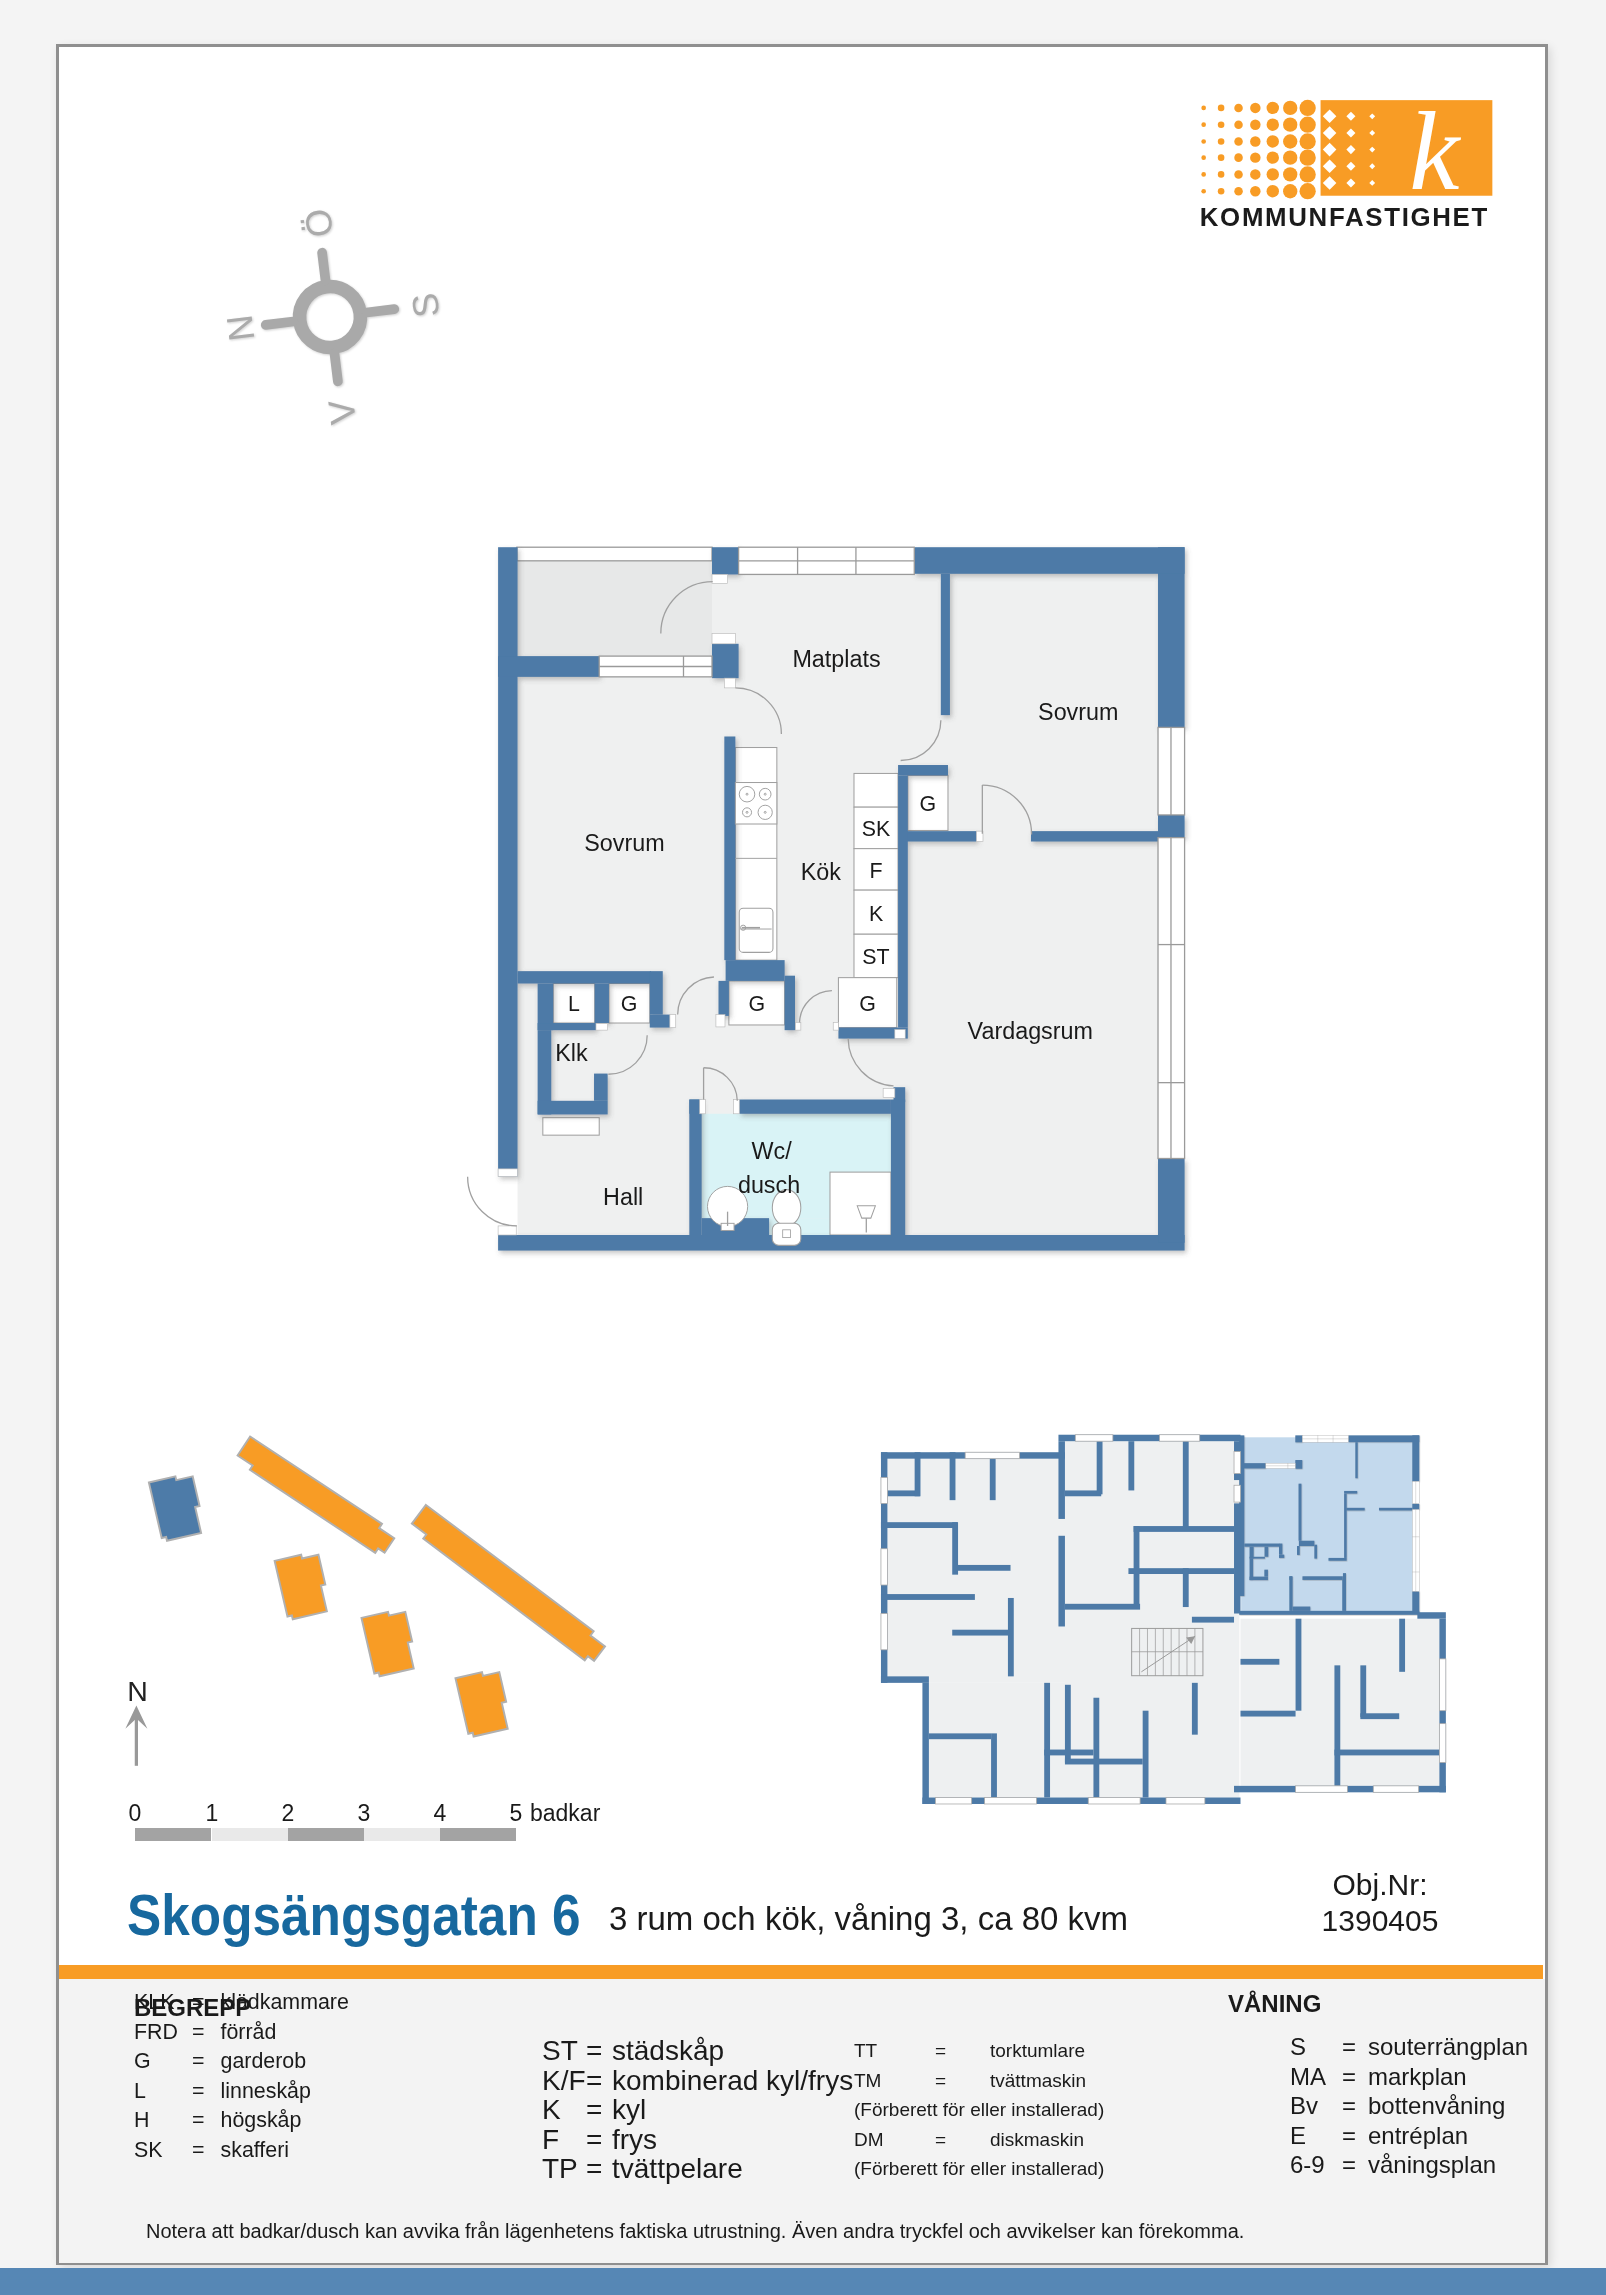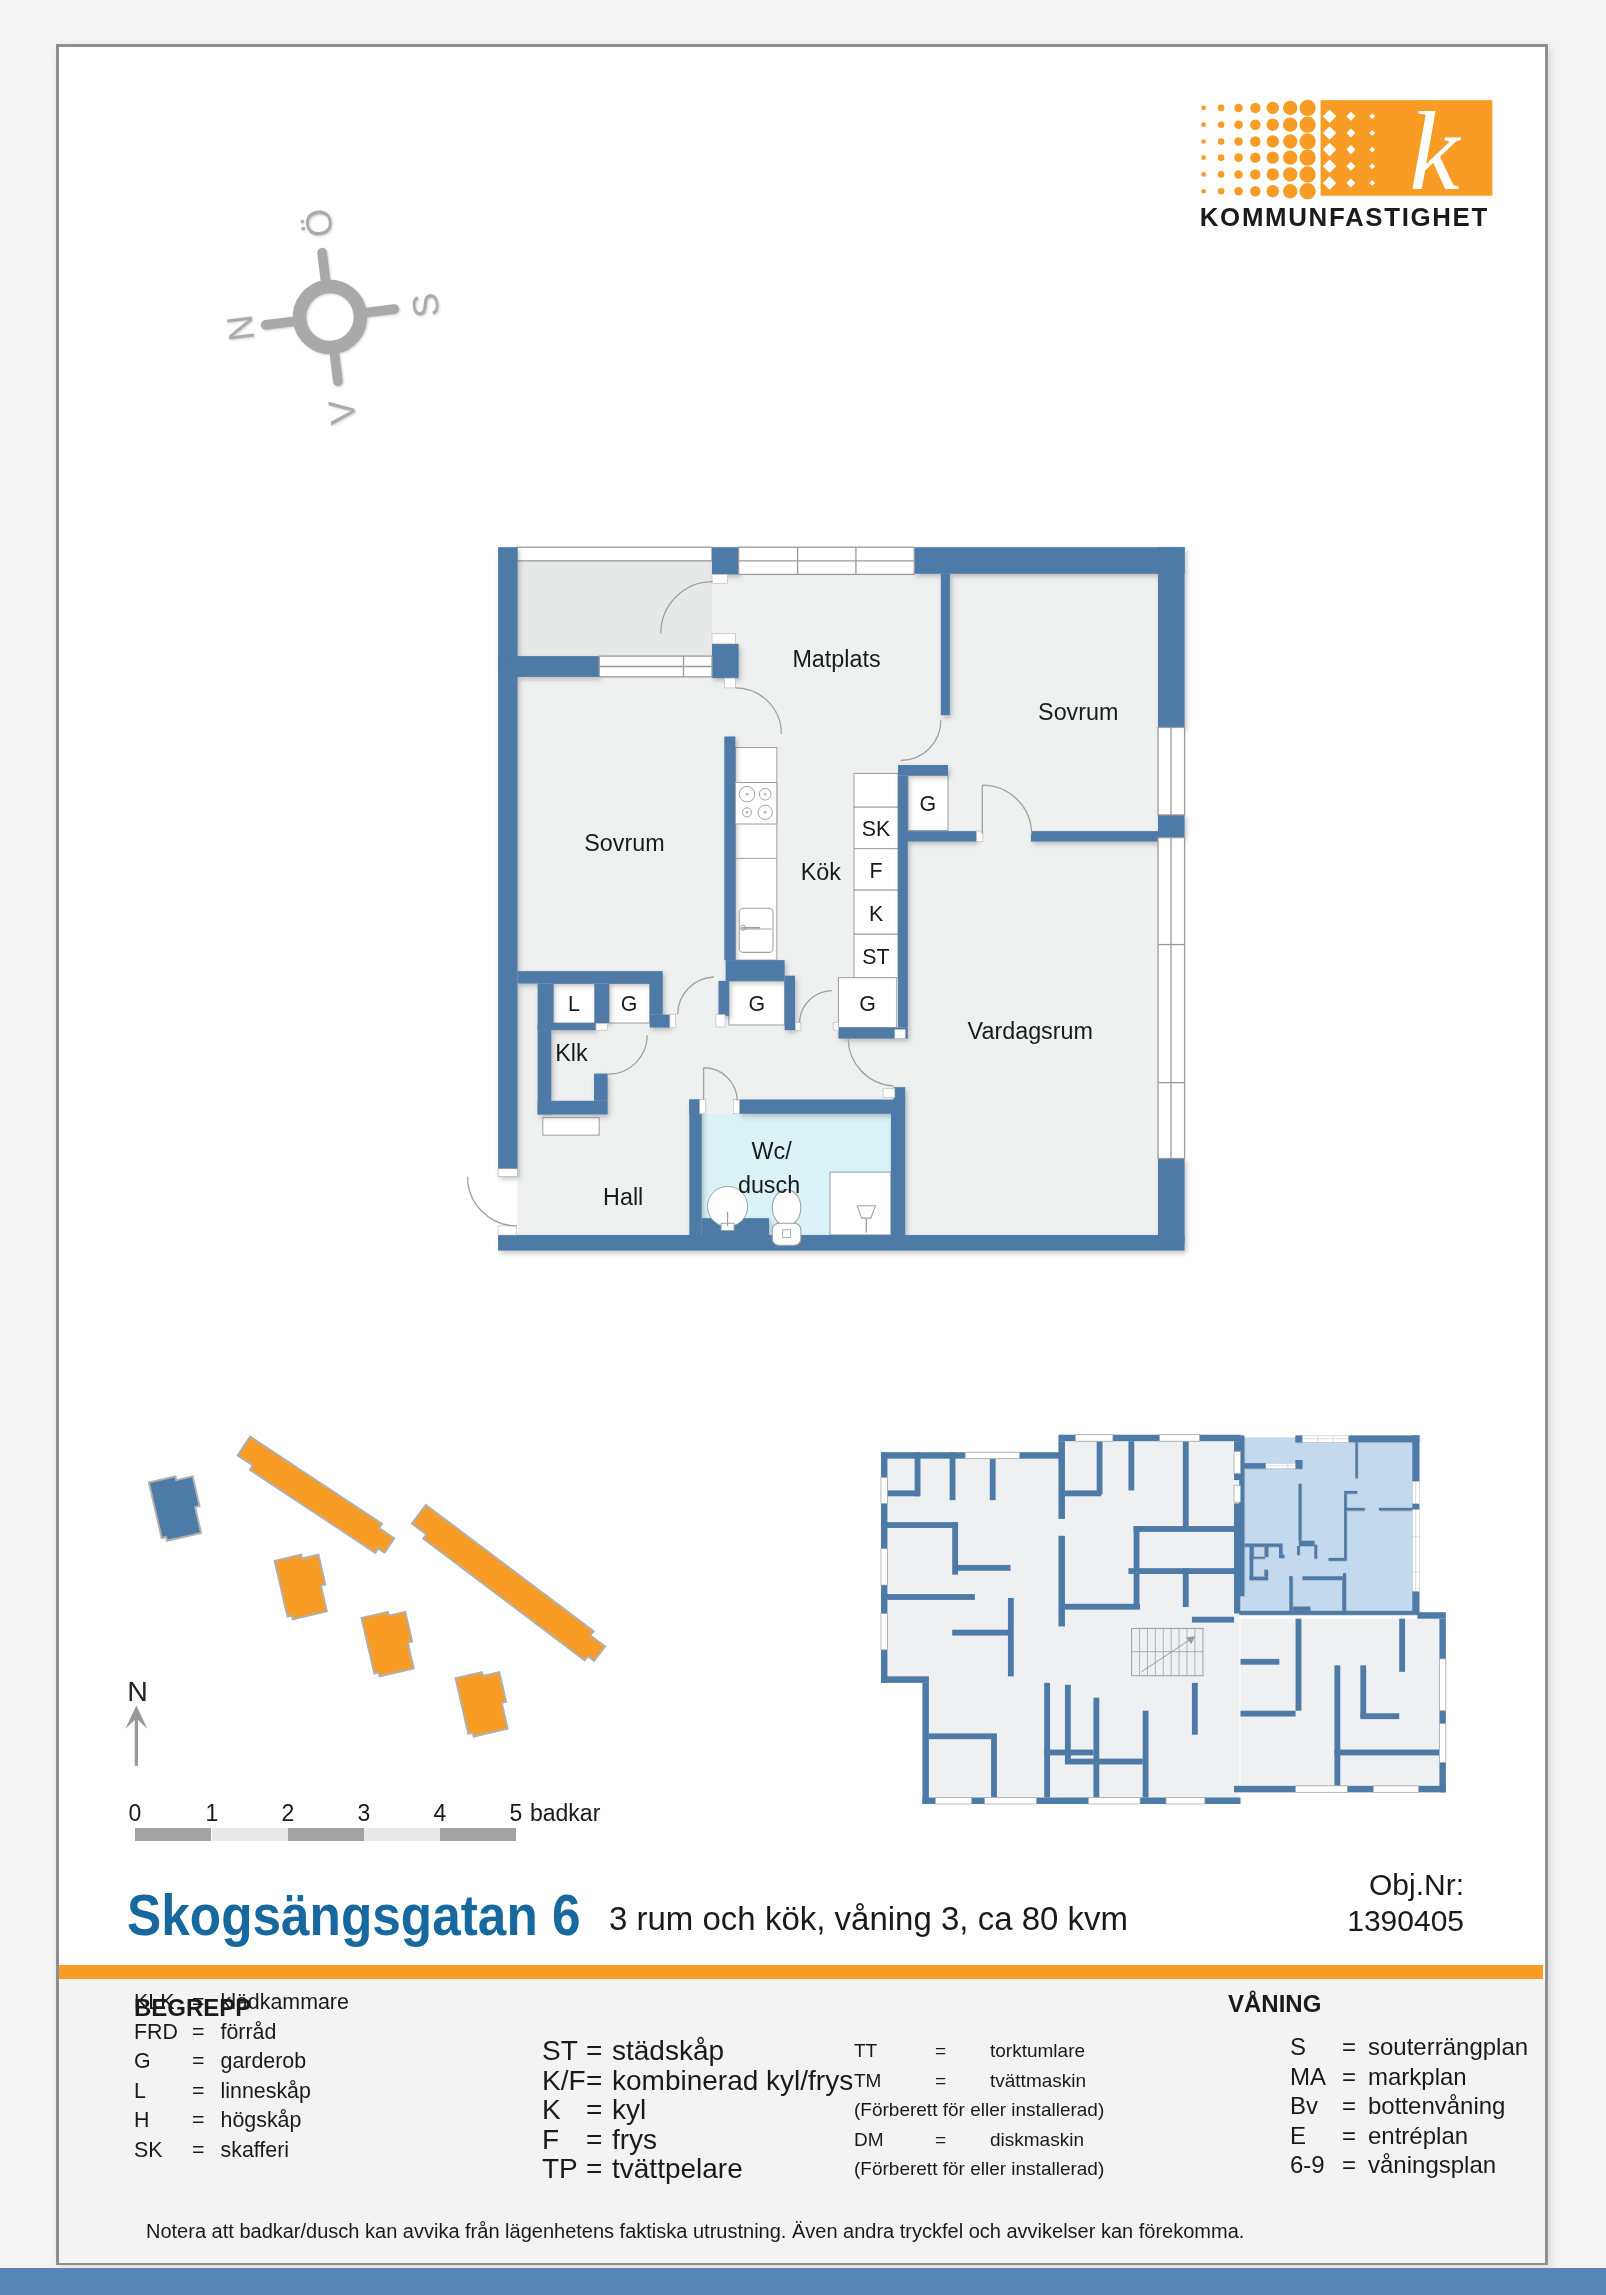--- a/index.html
+++ b/index.html
@@ -369,21 +369,21 @@
 <div style="position:absolute;left:275px;top:1800px;width:26px;text-align:center;font-size:23px">2</div>
 <div style="position:absolute;left:351px;top:1800px;width:26px;text-align:center;font-size:23px">3</div>
 <div style="position:absolute;left:427px;top:1800px;width:26px;text-align:center;font-size:23px">4</div>
 <div style="position:absolute;left:503px;top:1800px;width:26px;text-align:center;font-size:23px">5</div>
 <div style="position:absolute;left:530px;top:1800px;font-size:23px">badkar</div>
 
 <div class="abs" style="left:127px;top:1881px;font-size:58px;font-weight:bold;color:#17689e;transform:scaleX(0.885);transform-origin:0 0;white-space:nowrap">Skogsängsgatan 6</div>
 
 <div class="abs" style="left:609px;top:1900px;font-size:33px">3 rum och kök, våning 3, ca 80 kvm</div>
 
-<div class="abs" style="left:1296px;top:1867px;width:168px;text-align:right;font-size:30px;line-height:36px">Obj.Nr:<br>1390405</div>
+<div class="abs" style="left:1296px;top:1867px;width:168px;text-align:center;font-size:30px;line-height:36px">Obj.Nr:<br>1390405</div>
 
 <div class="abs" style="left:134px;top:1994px;font-size:24px;font-weight:bold">BEGREPP</div>
 
 <div style="position:absolute;left:134px;top:1988px;font-size:21.4px;line-height:29.5px;white-space:nowrap">
     <div><span style="display:inline-block;width:58px">KLK</span><span style="display:inline-block;width:28.5px">=</span>klädkammare</div>
     <div><span style="display:inline-block;width:58px">FRD</span><span style="display:inline-block;width:28.5px">=</span>förråd</div>
     <div><span style="display:inline-block;width:58px">G</span><span style="display:inline-block;width:28.5px">=</span>garderob</div>
     <div><span style="display:inline-block;width:58px">L</span><span style="display:inline-block;width:28.5px">=</span>linneskåp</div>
     <div><span style="display:inline-block;width:58px">H</span><span style="display:inline-block;width:28.5px">=</span>högskåp</div>
     <div><span style="display:inline-block;width:58px">SK</span><span style="display:inline-block;width:28.5px">=</span>skafferi</div>

